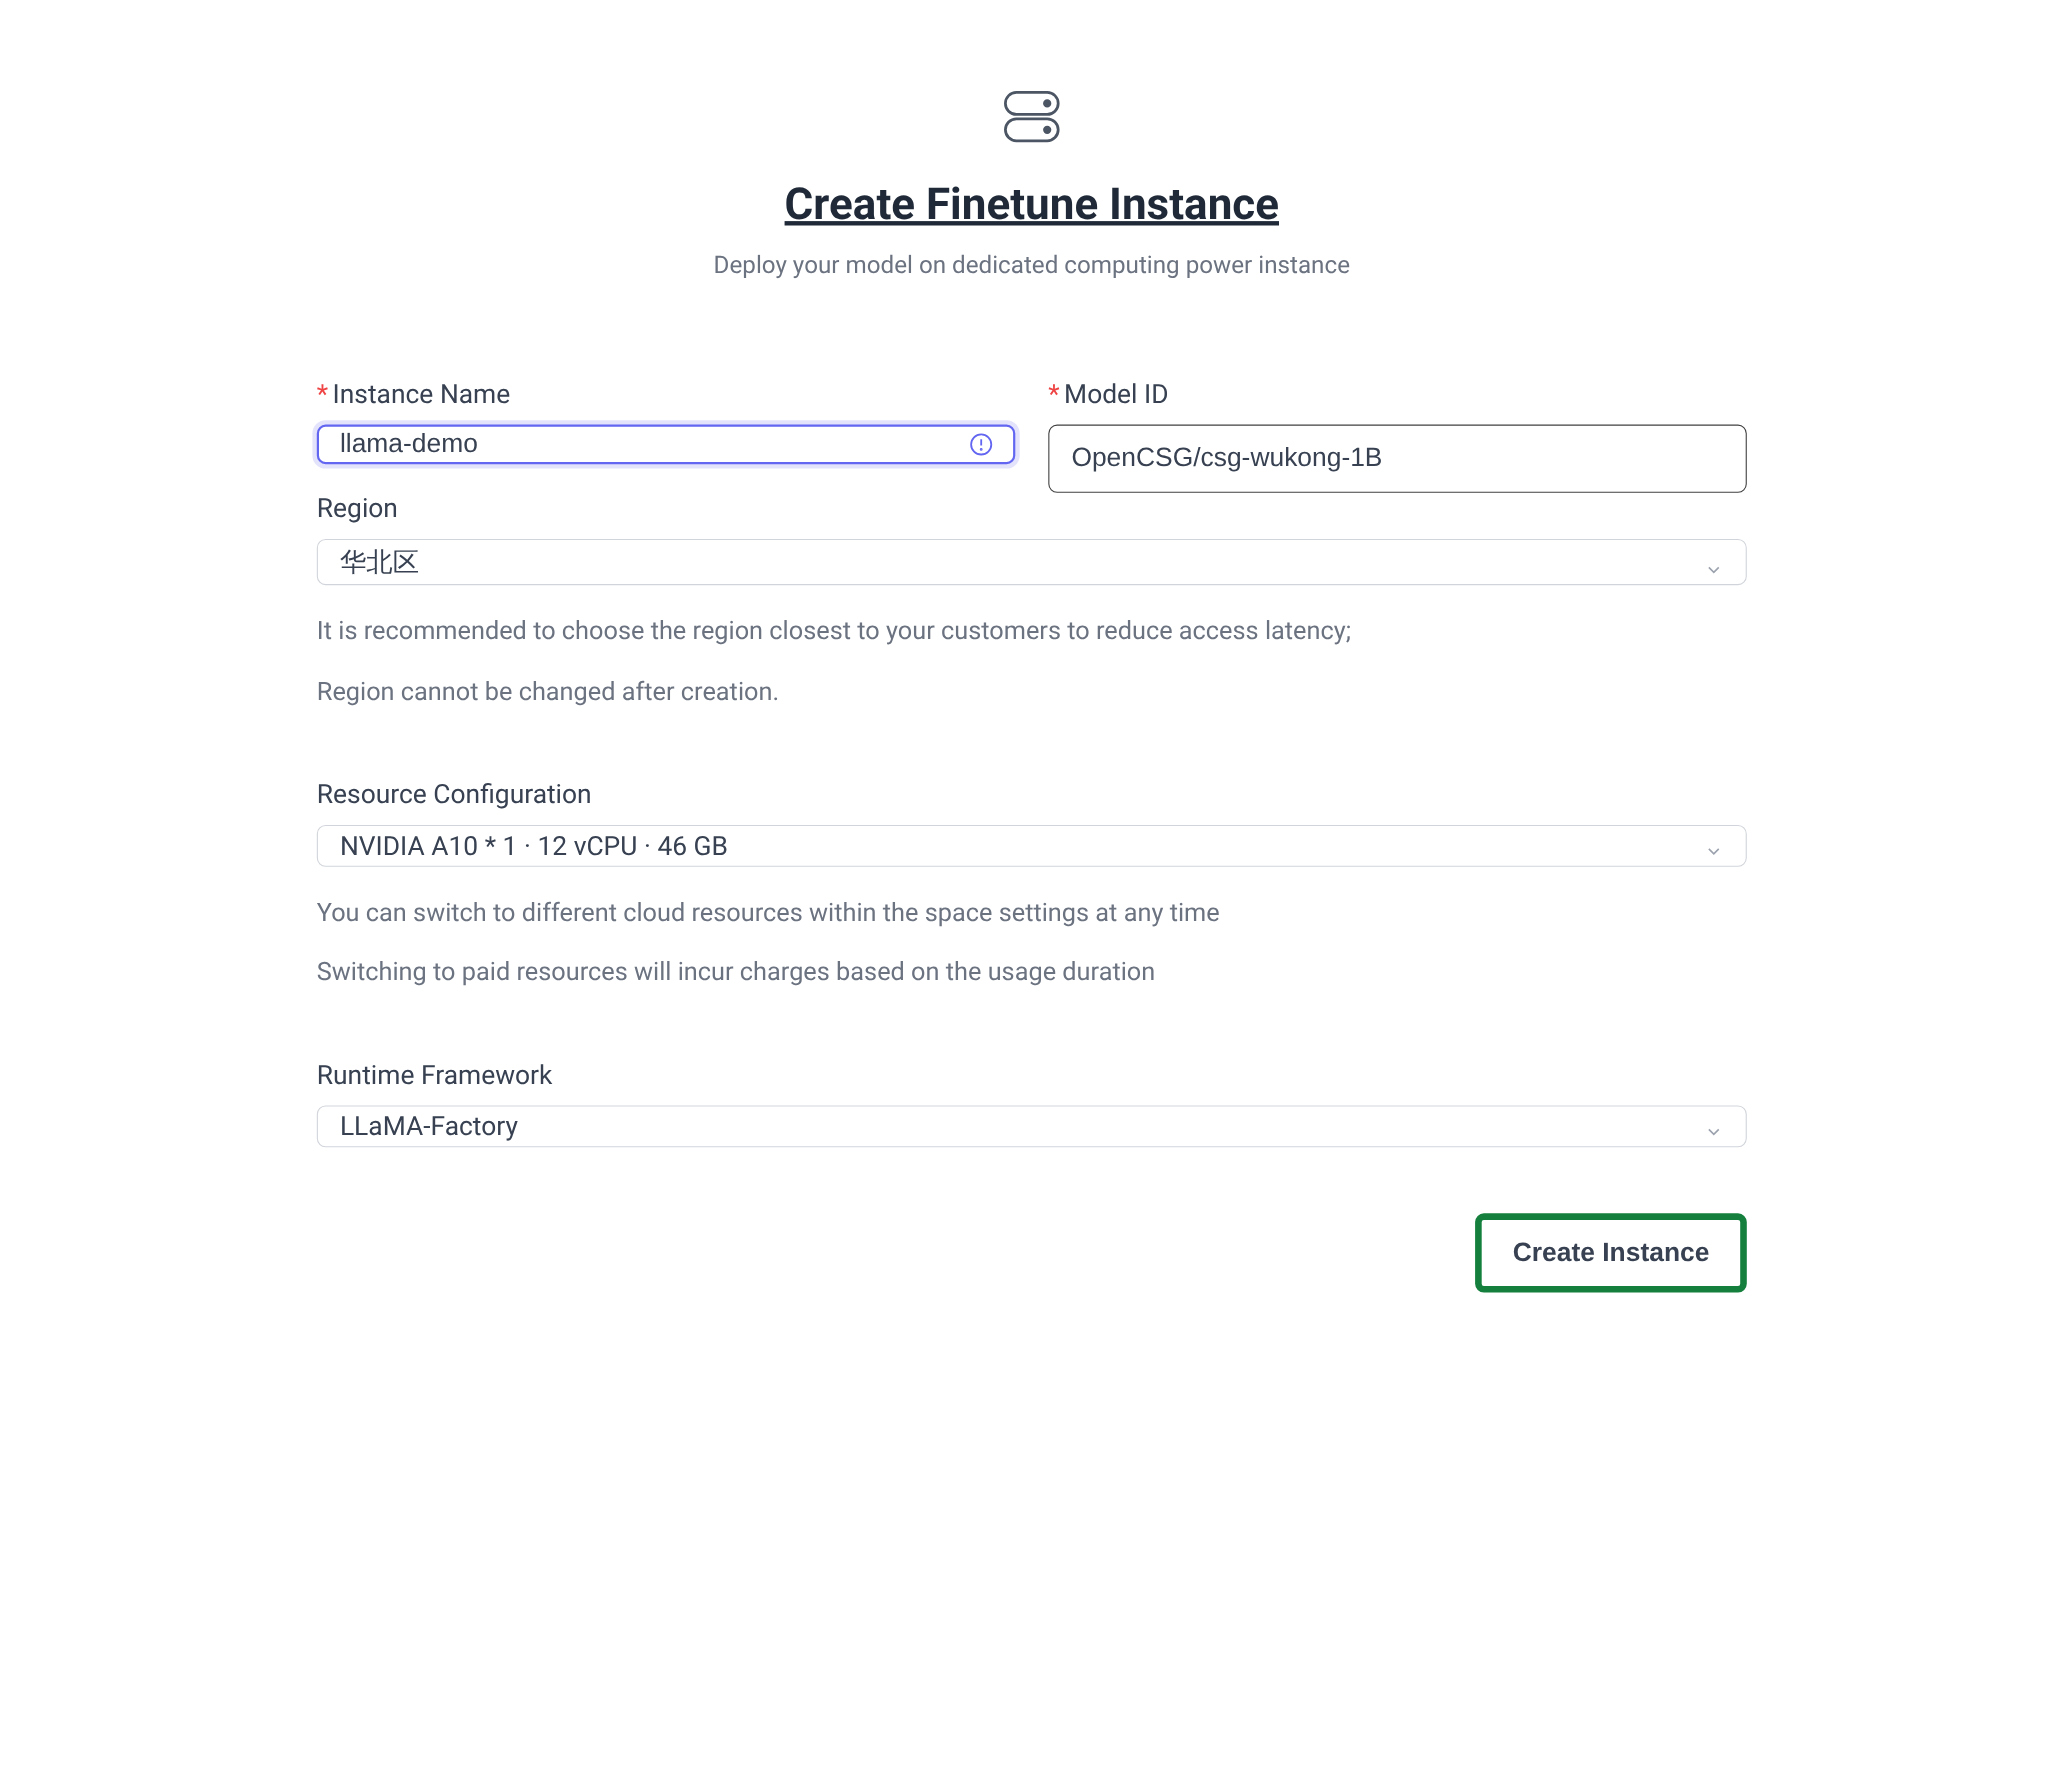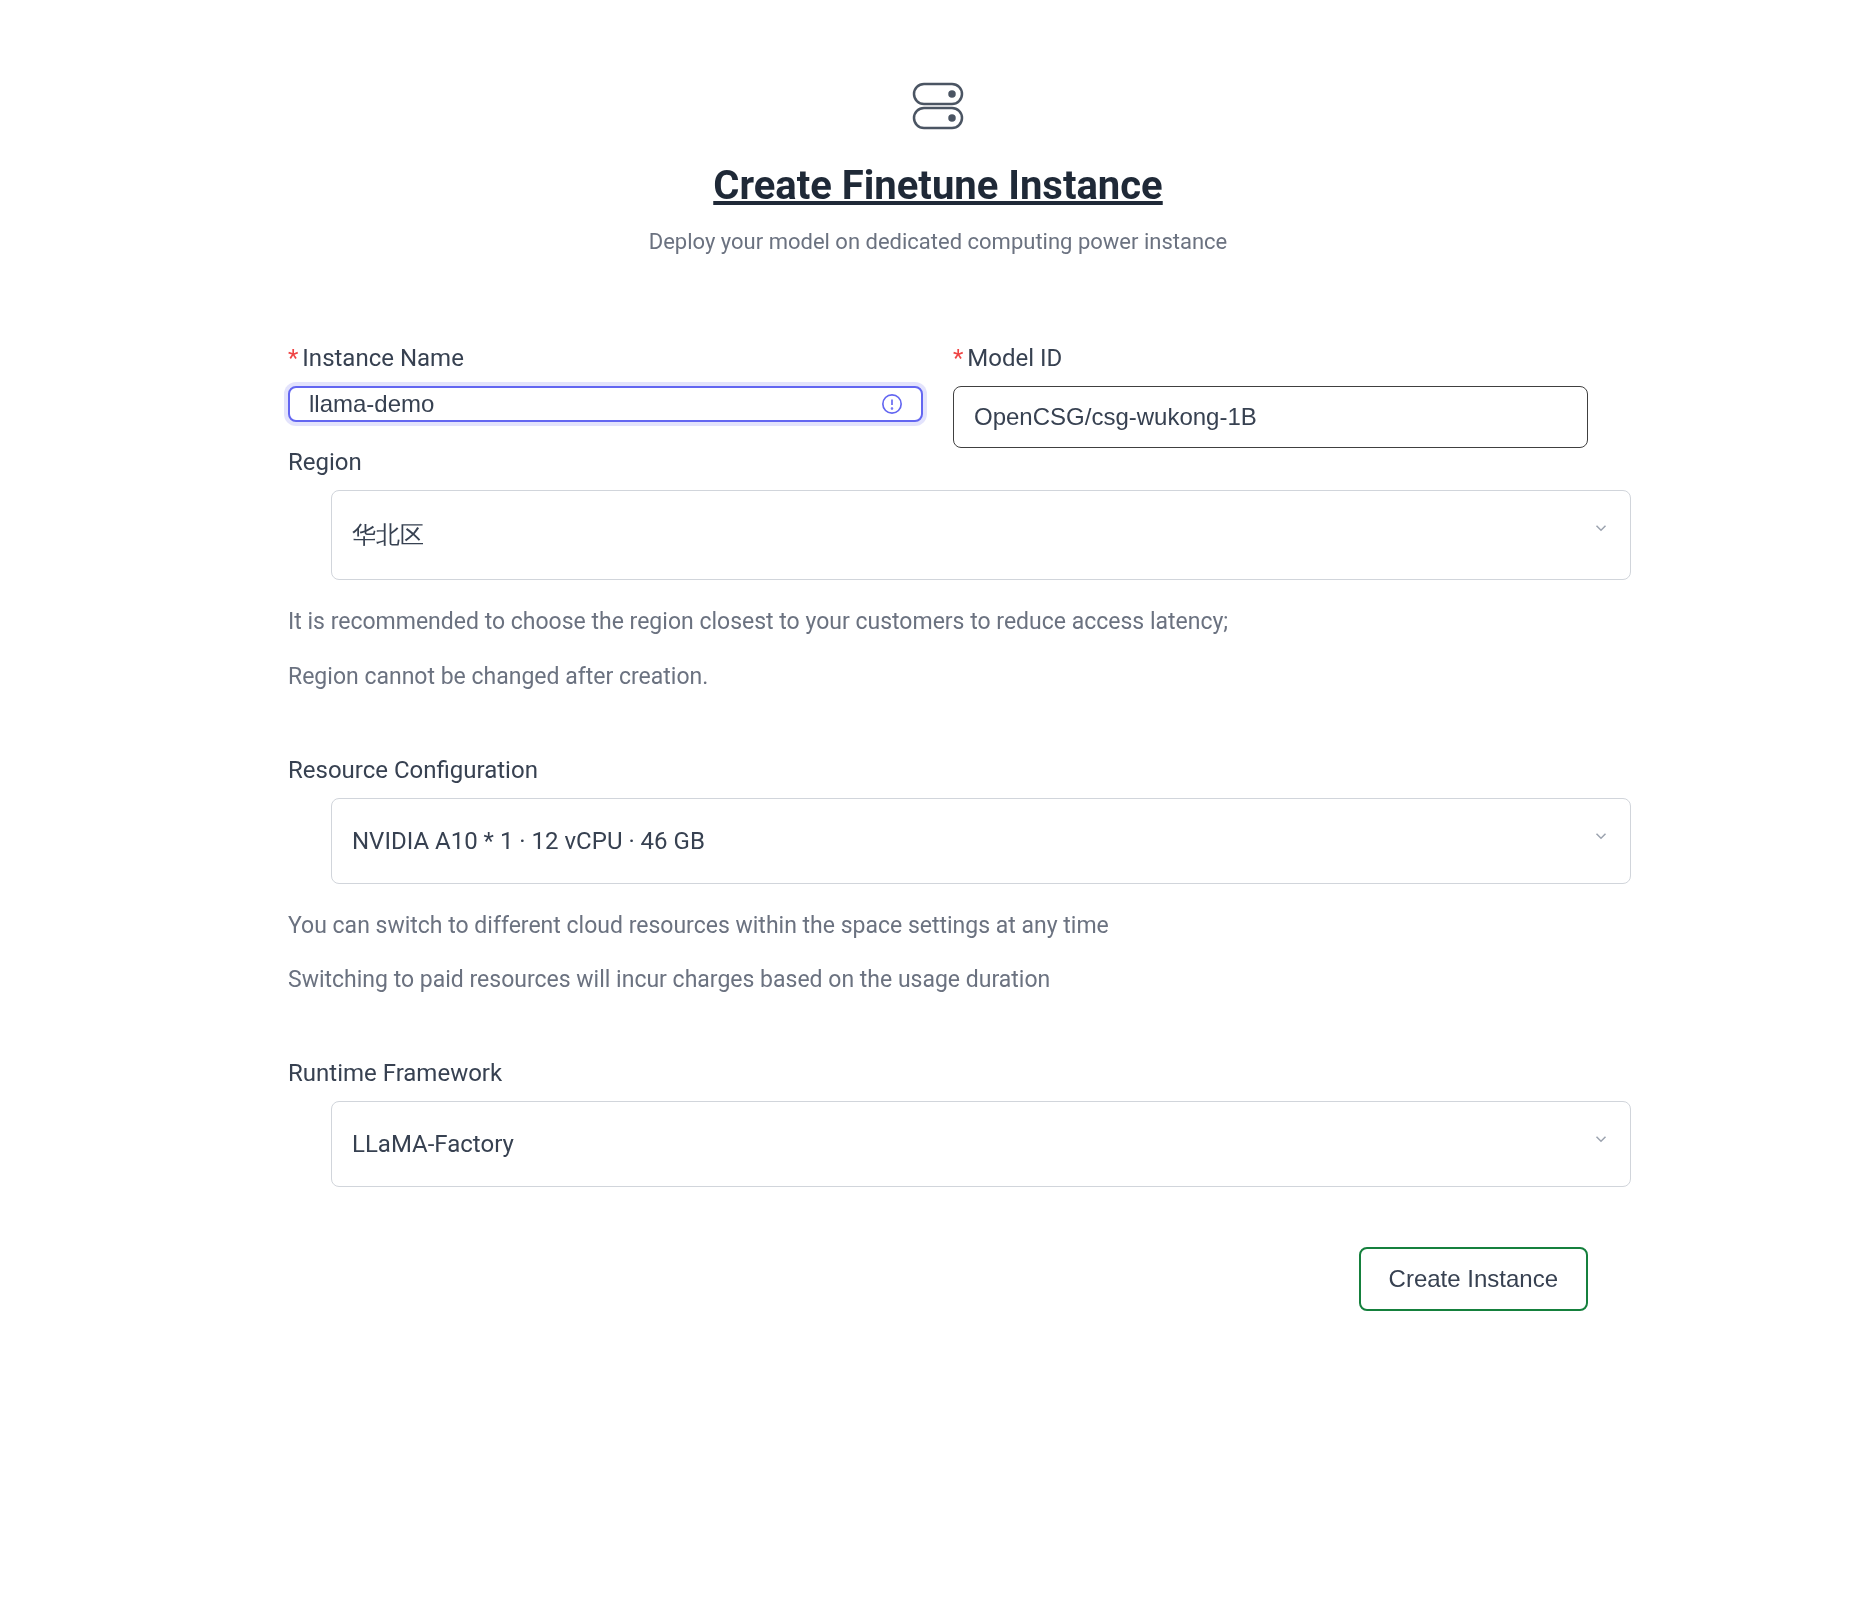--- a/index.html
+++ b/index.html
@@ -83,32 +83,31 @@
       top: 50%;
       transform: translateY(-50%);
       width: 22px;
       height: 22px;
       display: flex;
       align-items: center;
       justify-content: center;
     }
     .select {
       width: 100%;
-      padding: 28px 20px;
+      padding: 4px 20px;
       font-size: 24px;
       border: 1px solid #d1d5db;
       border-radius: 8px;
       color: #374151;
       background: #fff;
       position: relative;
       cursor: pointer;
       display: flex;
-      align-items: flex-start;
+      align-items: flex-end;
       justify-content: space-between;
-      margin-left: 43px;
     }
     .select-chevron {
       width: 18px;
       height: 18px;
       color: #9ca3af;
     }
     .help-text {
       font-size: 23px;
       color: #6b7280;
       margin-top: 24px;
@@ -121,22 +120,22 @@
       margin-bottom: 60px;
     }
     .button-row {
       display: flex;
       justify-content: flex-end;
       margin-top: 40px;
     }
     .btn {
       padding: 16px 28px;
       font-size: 24px;
-      font-weight: 400;
-      border: 2px solid #15803d;
+      font-weight: 700;
+      border: 6px solid #15803d;
       border-radius: 8px;
       background: #fff;
       color: #374151;
       cursor: pointer;
     }
   </style>
 </head>
 <body>
 
 <div class="container">

